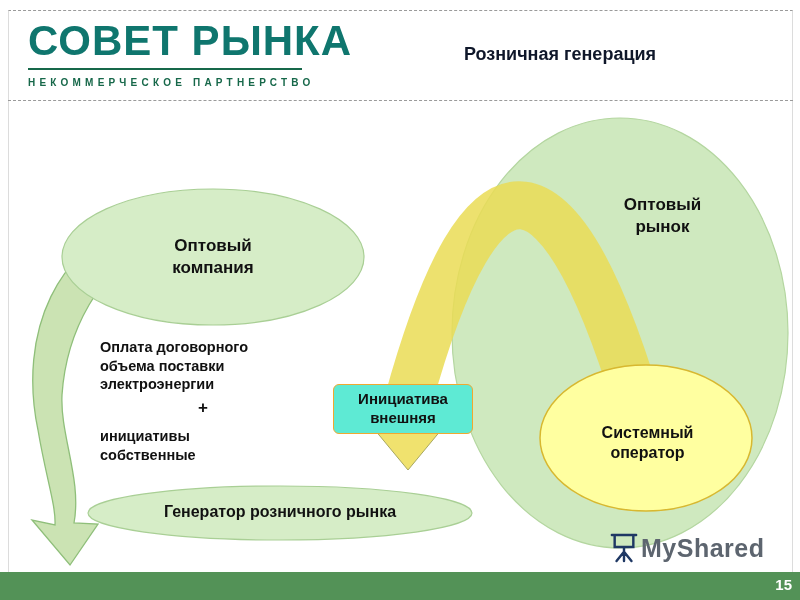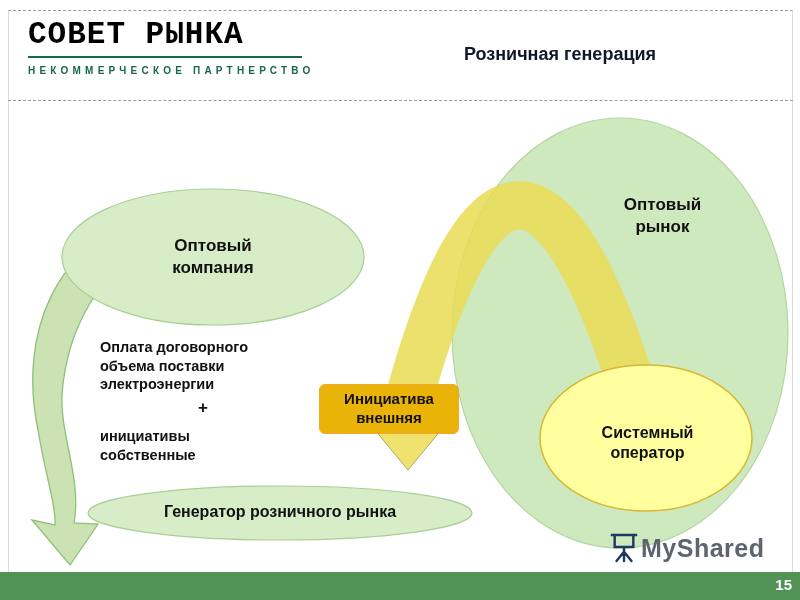--- a/index.html
+++ b/index.html
@@ -10,43 +10,43 @@
   .frame{
     position:absolute;left:8px;right:7px;top:10px;bottom:28px;
     border-left:1px solid #dcdcdc;border-right:1px solid #dcdcdc;
     border-top:1px dashed #9a9a9a;pointer-events:none;
   }
   .header-dash{
     position:absolute;left:8px;right:7px;top:100px;border-top:1px dashed #9a9a9a;
   }
   .logo{position:absolute;left:28px;top:18px;}
   .logo-title{
-    font-family:Liberation Mono, monospace;font-weight:bold;
-    font-size:31px;color:#000000;letter-spacing:1px;line-height:1.1;
+    font-family:Liberation Sans, sans-serif;font-weight:bold;
+    font-size:42px;color:#0f766e;letter-spacing:1px;line-height:1.1;
   }
   .logo-rule{width:274px;height:2px;background:#17684a;margin-top:4px;}
   .logo-sub{
     margin-top:7px;font-size:10px;letter-spacing:4.2px;color:#17684a;font-weight:bold;
   }
   .slide-title{
     position:absolute;left:410px;top:44px;width:300px;text-align:center;
     font-size:18px;font-weight:bold;color:#0f172a;
   }
   .diagram-svg{position:absolute;left:0;top:100px;}
   .lbl{position:absolute;font-weight:bold;line-height:1.28;}
   .lbl-wholesale{left:600px;top:178px;width:125px;text-align:center;font-size:17px;margin-top:16px;}
   .lbl-sales{left:138px;top:235px;width:150px;text-align:center;font-size:17px;}
   .lbl-payment{left:100px;top:338px;width:168px;font-size:14.5px;}
   .lbl-plus{left:198px;top:397px;font-size:17px;}
   .lbl-own{left:100px;top:427px;width:130px;font-size:14.5px;}
   .lbl-generator{left:110px;top:502px;width:340px;text-align:center;font-size:16px;}
   .lbl-sysop{left:575px;top:423px;width:145px;text-align:center;font-size:16px;}
   .initiative-box{
-    position:absolute;left:319px;top:384px;width:138px;height:48px;
-    background:#eab308;border:1.5px solid #f0a830;border-radius:6px;
+    position:absolute;left:333px;top:384px;width:138px;height:48px;
+    background:#5eead4;border:1.5px solid #f0a830;border-radius:6px;
     display:flex;align-items:center;justify-content:center;text-align:center;
     font-weight:bold;font-size:15px;line-height:1.25;
   }
   .watermark{
     position:absolute;left:610px;top:532px;display:flex;align-items:center;gap:3px;
   }
   .watermark-text{
     font-size:25px;font-weight:bold;color:#5d656f;letter-spacing:0.5px;
   }
   .footer{

